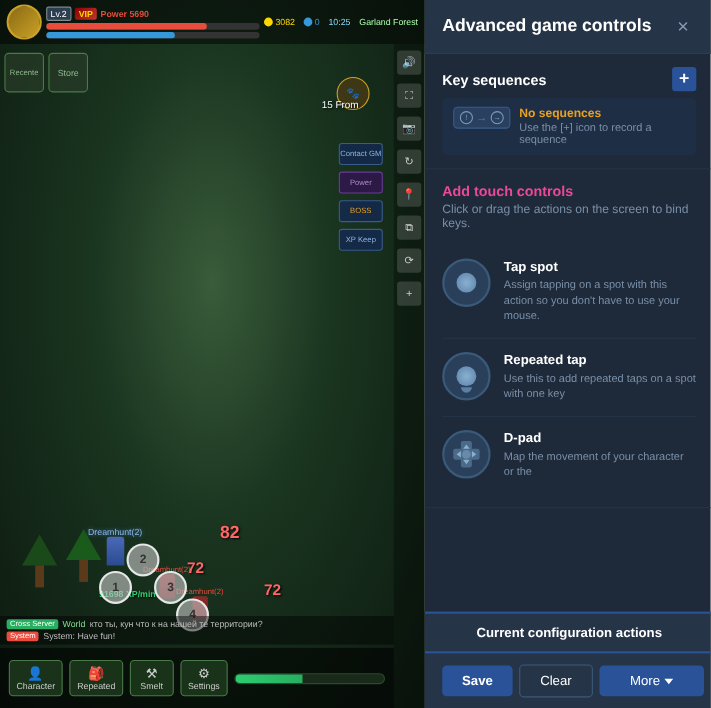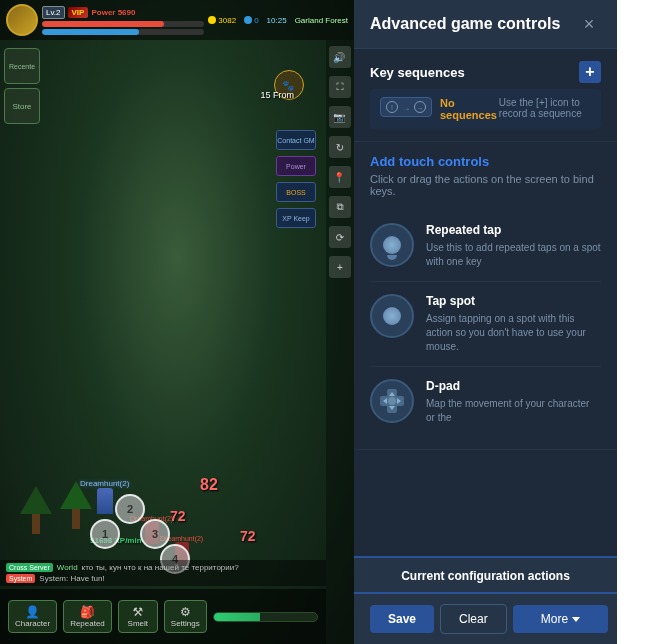--- a/index.html
+++ b/index.html
@@ -6,21 +6,21 @@
     body {
       width: 646px;
       height: 644px;
       overflow: hidden;
       font-family: Arial, sans-serif;
       display: flex;
     }
 
     
     .game-area {
-      width: 354px;
+      width: 386px;
       height: 644px;
       background: linear-gradient(180deg, #1a2a1a 0%, #2d4a2d 30%, #1a3020 60%, #0d1a10 100%);
       position: relative;
       overflow: hidden;
       flex-shrink: 0;
     }
 
     
     .game-bg {
       width: 100%;
@@ -335,21 +335,21 @@
       color: #7a9ab8;
     }
 
     .seq-arrow {
       color: #5a7a9a;
       font-size: 10px;
     }
 
     .seq-text {
       display: flex;
-      flex-direction: row;
+      flex-direction: column;
       gap: 2px;
     }
 
     .no-seq-label {
       color: #e8a020;
       font-size: 11px;
       font-weight: bold;
     }
 
     .seq-hint {
@@ -357,21 +357,21 @@
       font-size: 10px;
     }
 
     
     .touch-section {
       padding: 12px 16px;
       border-bottom: 1px solid #253447;
     }
 
     .touch-title {
-      color: #3b82f6;
+      color: #ec4899;
       font-size: 13px;
       font-weight: bold;
       margin-bottom: 4px;
     }
 
     .touch-desc {
       color: #7a8fa8;
       font-size: 11px;
       margin-bottom: 14px;
     }
@@ -561,21 +561,21 @@
           <div class="resource-dot" style="background:#3498db;"></div>
           <span style="color:#3498db;font-size:8px;">0</span>
         </div>
         <div class="resource-item">
           <span style="color:#7fdbff;font-size:8px;">10:25</span>
         </div>
         <div style="color:#aaffaa;font-size:8px;">Garland Forest</div>
       </div>
     </div>
 
-    <div style="position:absolute;top:48px;left:4px;display:flex;flex-direction:column;gap:4px;">
+    <div style="position:absolute;top:48px;left:4px;display:flex;flex-direction:row;gap:4px;">
       <div style="width:36px;height:36px;background:rgba(40,60,40,0.7);border:1px solid #4a7a4a;border-radius:4px;display:flex;align-items:center;justify-content:center;">
         <div style="font-size:7px;color:#8fb88f;text-align:center;">Recente</div>
       </div>
       <div style="width:36px;height:36px;background:rgba(40,60,40,0.7);border:1px solid #4a7a4a;border-radius:4px;display:flex;align-items:center;justify-content:center;">
         <div style="font-size:8px;color:#8fb88f;">Store</div>
       </div>
     </div>
 
     <div style="position:absolute;top:70px;right:50px;width:30px;height:30px;background:rgba(80,60,20,0.7);border:1px solid #c9a227;border-radius:50%;display:flex;align-items:center;justify-content:center;color:#ffd700;font-size:10px;">🐾</div>
 
@@ -699,38 +699,38 @@
         </div>
       </div>
     </div>
 
     <div class="touch-section">
       <div class="touch-title">Add touch controls</div>
       <div class="touch-desc">Click or drag the actions on the screen to bind keys.</div>
 
       <div class="control-card">
         <div class="control-icon">
+          <div class="tap-dot"></div>
+        </div>
+        <div class="control-info">
+          <div class="control-name">Tap spot</div>
+          <div class="control-desc">Assign tapping on a spot with this action so you don't have to use your mouse.</div>
+        </div>
+      </div>
+
+      <div class="control-card">
+        <div class="control-icon">
           <div style="position:relative;">
             <div class="tap-dot"></div>
             <div style="position:absolute;bottom:-6px;left:50%;transform:translateX(-50%);width:10px;height:5px;background:#5a80a8;border-radius:0 0 5px 5px;"></div>
           </div>
         </div>
         <div class="control-info">
           <div class="control-name">Repeated tap</div>
           <div class="control-desc">Use this to add repeated taps on a spot with one key</div>
-        </div>
-      </div>
-
-      <div class="control-card">
-        <div class="control-icon">
-          <div class="tap-dot"></div>
-        </div>
-        <div class="control-info">
-          <div class="control-name">Tap spot</div>
-          <div class="control-desc">Assign tapping on a spot with this action so you don't have to use your mouse.</div>
         </div>
       </div>
 
       <div class="control-card">
         <div class="control-icon">
           <svg class="dpad-svg" viewBox="0 0 28 28" fill="none" xmlns="http://www.w3.org/2000/svg">
 
             <rect x="9" y="2" width="10" height="24" rx="2" fill="#4a6a8a"></rect>
             <rect x="2" y="9" width="24" height="10" rx="2" fill="#4a6a8a"></rect>
             <circle cx="14" cy="14" r="4" fill="#6a8aaa"></circle>

